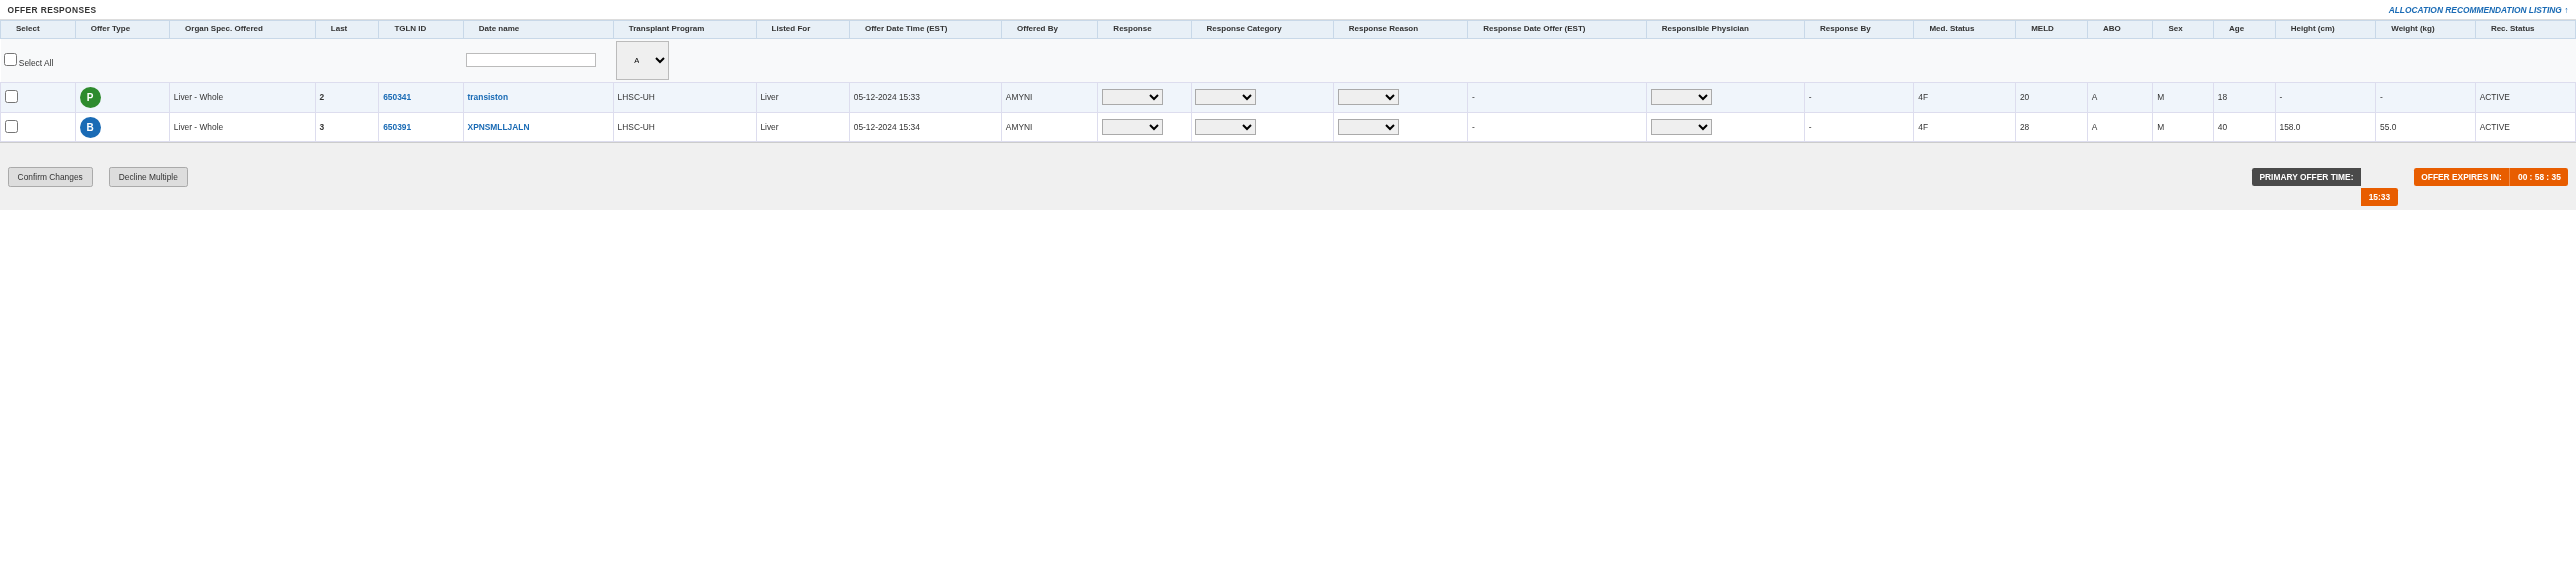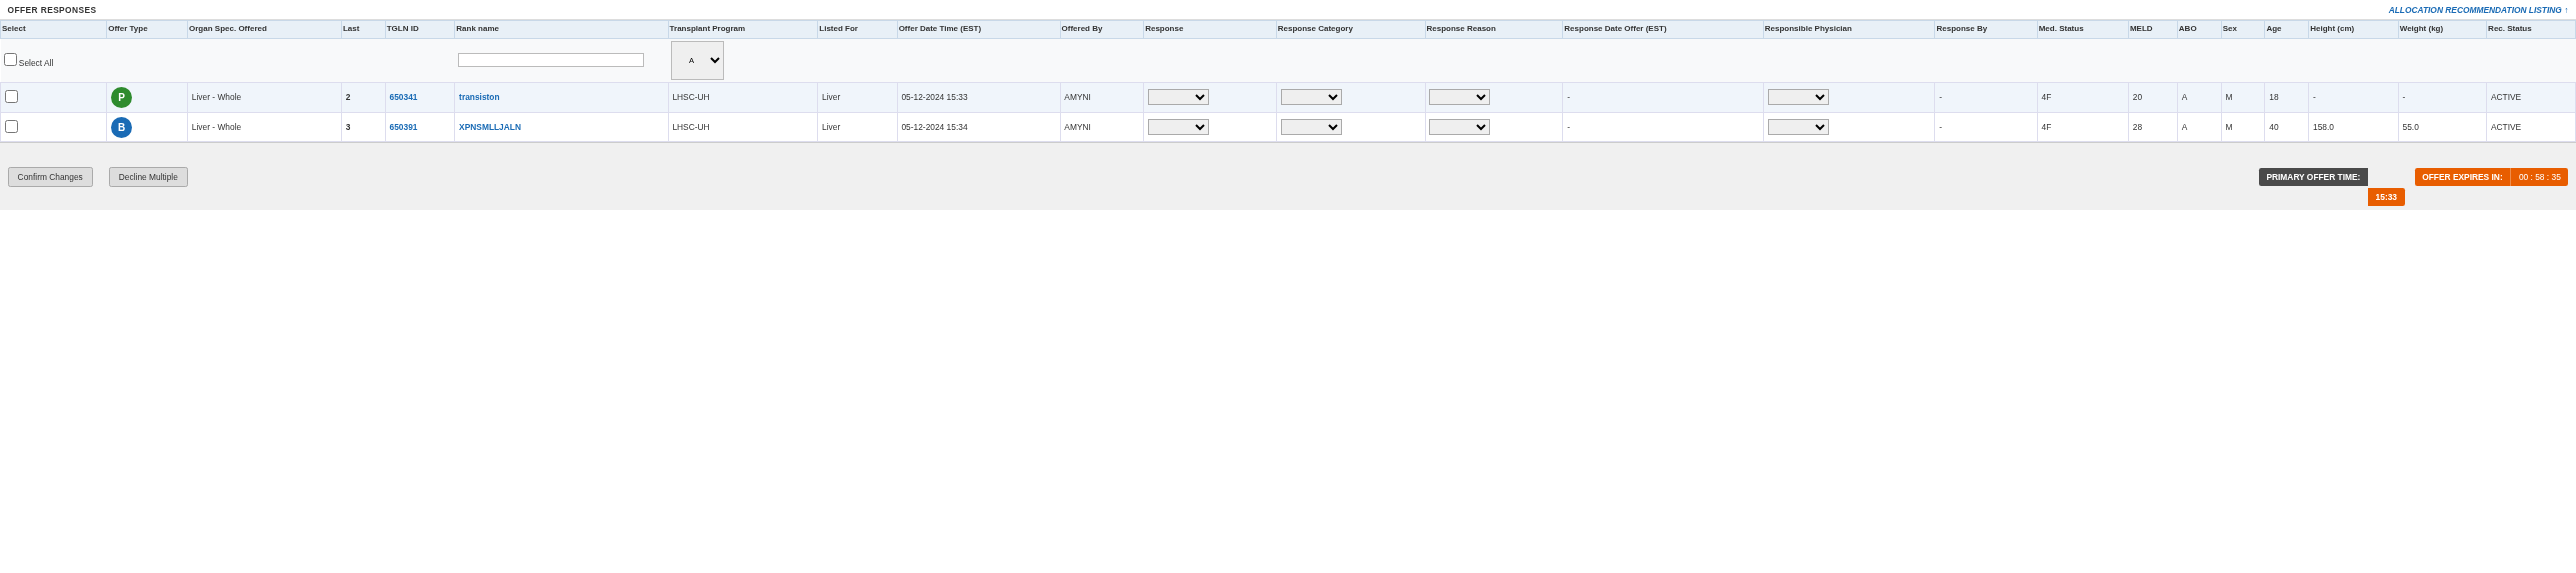--- a/index.html
+++ b/index.html
@@ -39,21 +39,21 @@
 
     table {
       width: 100%;
       border-collapse: collapse;
       font-size: 8.4px;
     }
 
     thead tr th {
       background: #e8f0f7;
       border: 0.8px solid #c8d8e8;
-      padding: 3px 1px;
+      padding: 3px 15px;
       text-align: left;
       vertical-align: top;
       font-weight: bold;
       font-size: 8px;
       line-height: 1.3;
       white-space: normal;
       min-width: 23px;
       margin-top: 39px;
     }
 
@@ -138,21 +138,21 @@
       border: 0.8px solid #aaa;
       padding: 3.8px 9px;
       font-size: 8.4px;
       cursor: pointer;
       color: #333;
       border-radius: 2.3px;
     }
 
     .footer-right {
       display: flex;
-      gap: 4px;
+      gap: 10px;
     }
 
     .timer-label {
       background: #4a4a4a;
       color: #fff;
       padding: 3.8px 7.6px;
       font-size: 8.4px;
       font-weight: bold;
       border-radius: 2.3px 0 0 2.3px;
     }
@@ -174,21 +174,21 @@
       font-size: 8.4px;
       font-weight: bold;
       border-radius: 2.3px 0 0 2.3px;
     }
 
     .offer-expire-value {
       background: #e85d00;
       color: #fff;
       padding: 3.8px 7.6px;
       font-size: 8.4px;
-      font-weight: normal;
+      font-weight: bold;
       border-radius: 0 2.3px 2.3px 0;
       border-left: 0.8px solid rgba(255,255,255,0.3);
     }
 
     .timer-group {
       display: flex;
       align-items: center;
       margin-left: 6px;
     }
 
@@ -206,21 +206,21 @@
 
 <div class="table-container">
   <table>
     <thead>
       <tr>
         <th>Select</th>
         <th>Offer Type</th>
         <th>Organ Spec. Offered</th>
         <th>Last</th>
         <th>TGLN ID</th>
-        <th>Rank name</th>
+        <th>Date name</th>
         <th>Transplant Program</th>
         <th>Listed For</th>
         <th>Offer Date Time (EST)</th>
         <th>Offered By</th>
         <th>Response</th>
         <th>Response Category</th>
         <th>Response Reason</th>
         <th>Response Date Offer (EST)</th>
         <th>Responsible Physician</th>
         <th>Response By</th>

